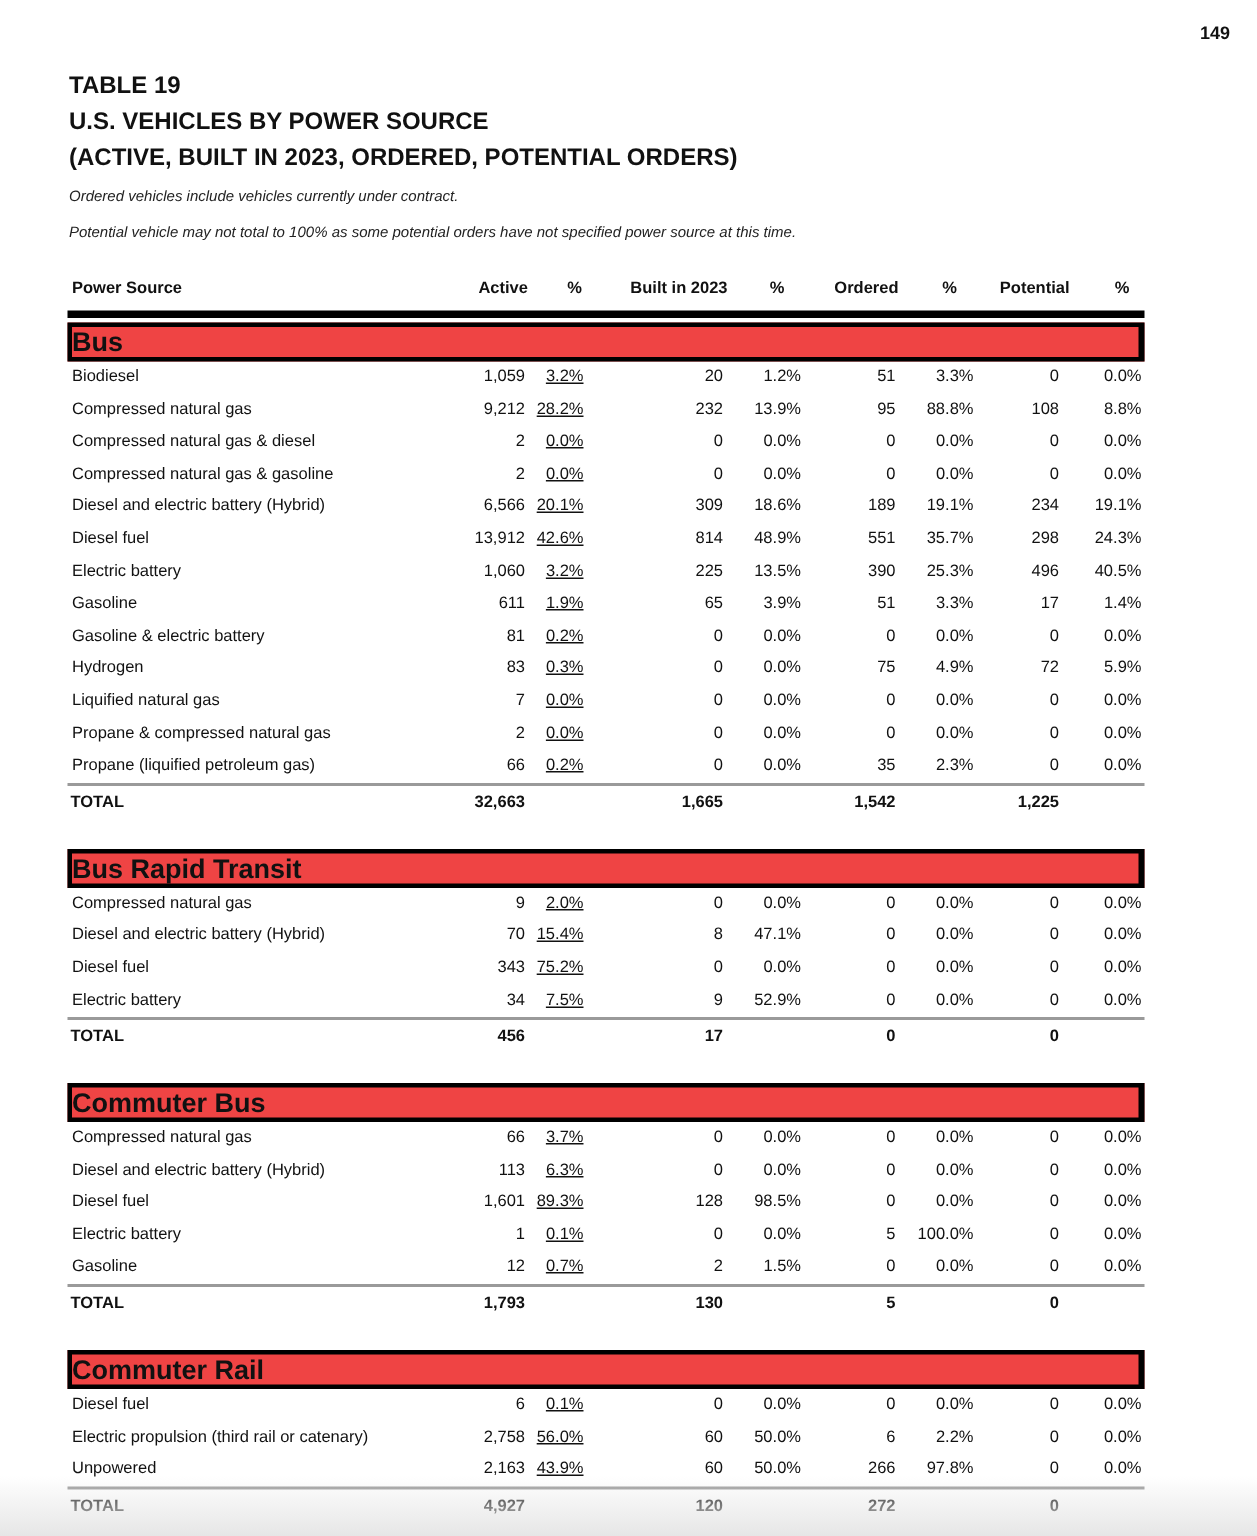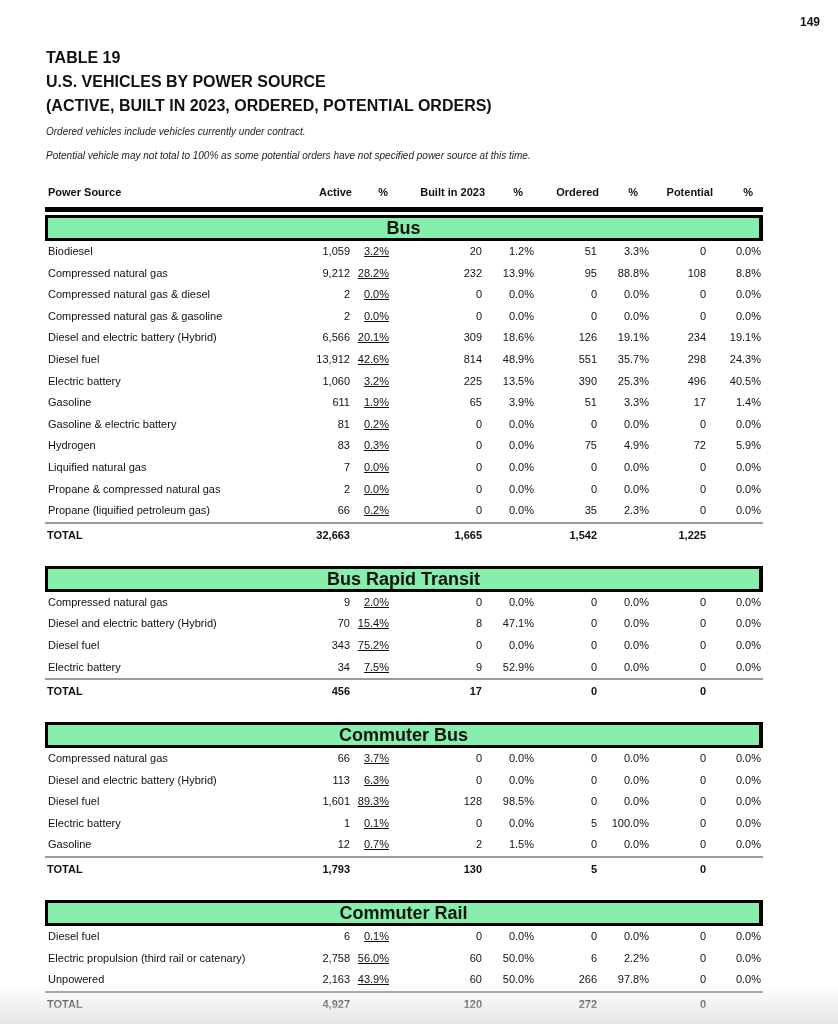--- a/index.html
+++ b/index.html
@@ -89,25 +89,25 @@
       margin-top: 4px;
       margin-bottom: 3px;
     }
     .section-banner {
       position: relative;
       height: 26px;
       border: 3px solid #000;
       border-right-width: 4px;
       border-bottom-width: 3px;
       box-sizing: border-box;
-      text-align: center;
+      text-align: left;
       font-weight: bold;
       font-size: 18px;
       line-height: 21px;
-      background: #86efac;
+      background: #ef4444;
     }
     .section-gap { height: 20px; }
     .total-rule {
       height: 0;
       border-top: 2px solid #9a9a9a;
       margin-top: 0px;
     }
     .total-row {
       font-weight: bold;
       height: 22px;
@@ -202,21 +202,21 @@
           <span class="c-ordered-pct">0.0%</span>
           <span class="c-potential">0</span>
           <span class="c-potential-pct">0.0%</span>
         </div>
         <div class="row">
           <span class="c-name">Diesel and electric battery (Hybrid)</span>
           <span class="c-active">6,566</span>
           <span class="c-active-pct">20.1%</span>
           <span class="c-built">309</span>
           <span class="c-built-pct">18.6%</span>
-          <span class="c-ordered">126</span>
+          <span class="c-ordered">189</span>
           <span class="c-ordered-pct">19.1%</span>
           <span class="c-potential">234</span>
           <span class="c-potential-pct">19.1%</span>
         </div>
         <div class="row">
           <span class="c-name">Diesel fuel</span>
           <span class="c-active">13,912</span>
           <span class="c-active-pct">42.6%</span>
           <span class="c-built">814</span>
           <span class="c-built-pct">48.9%</span>

